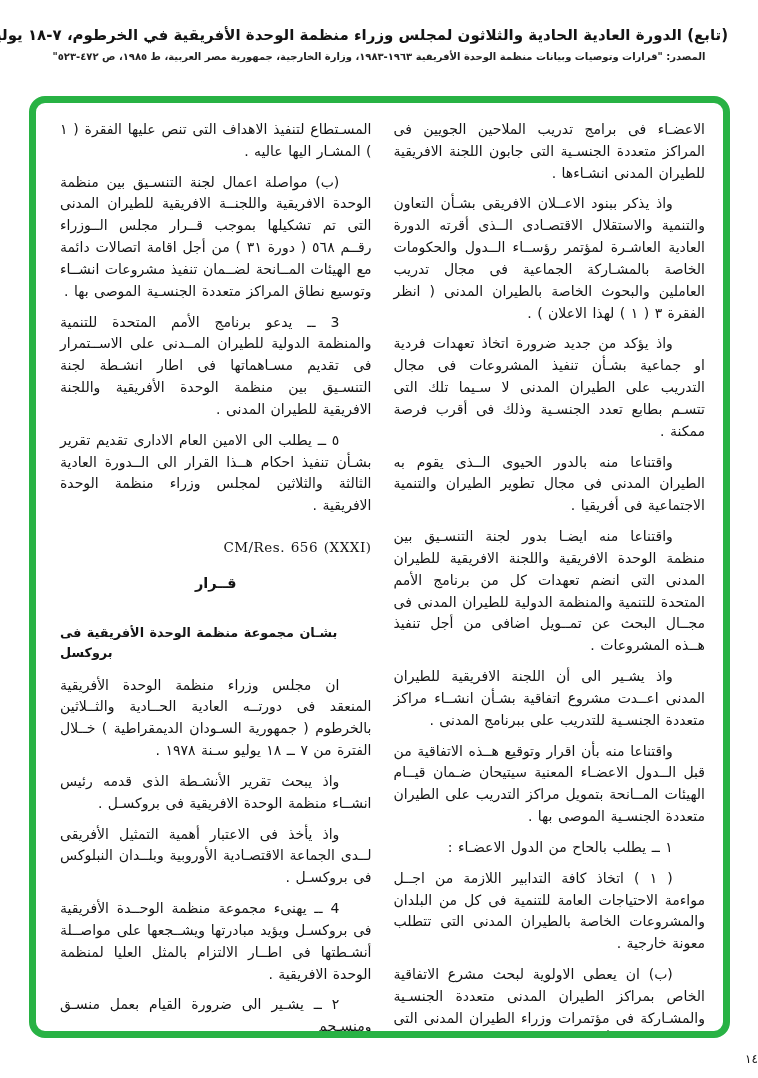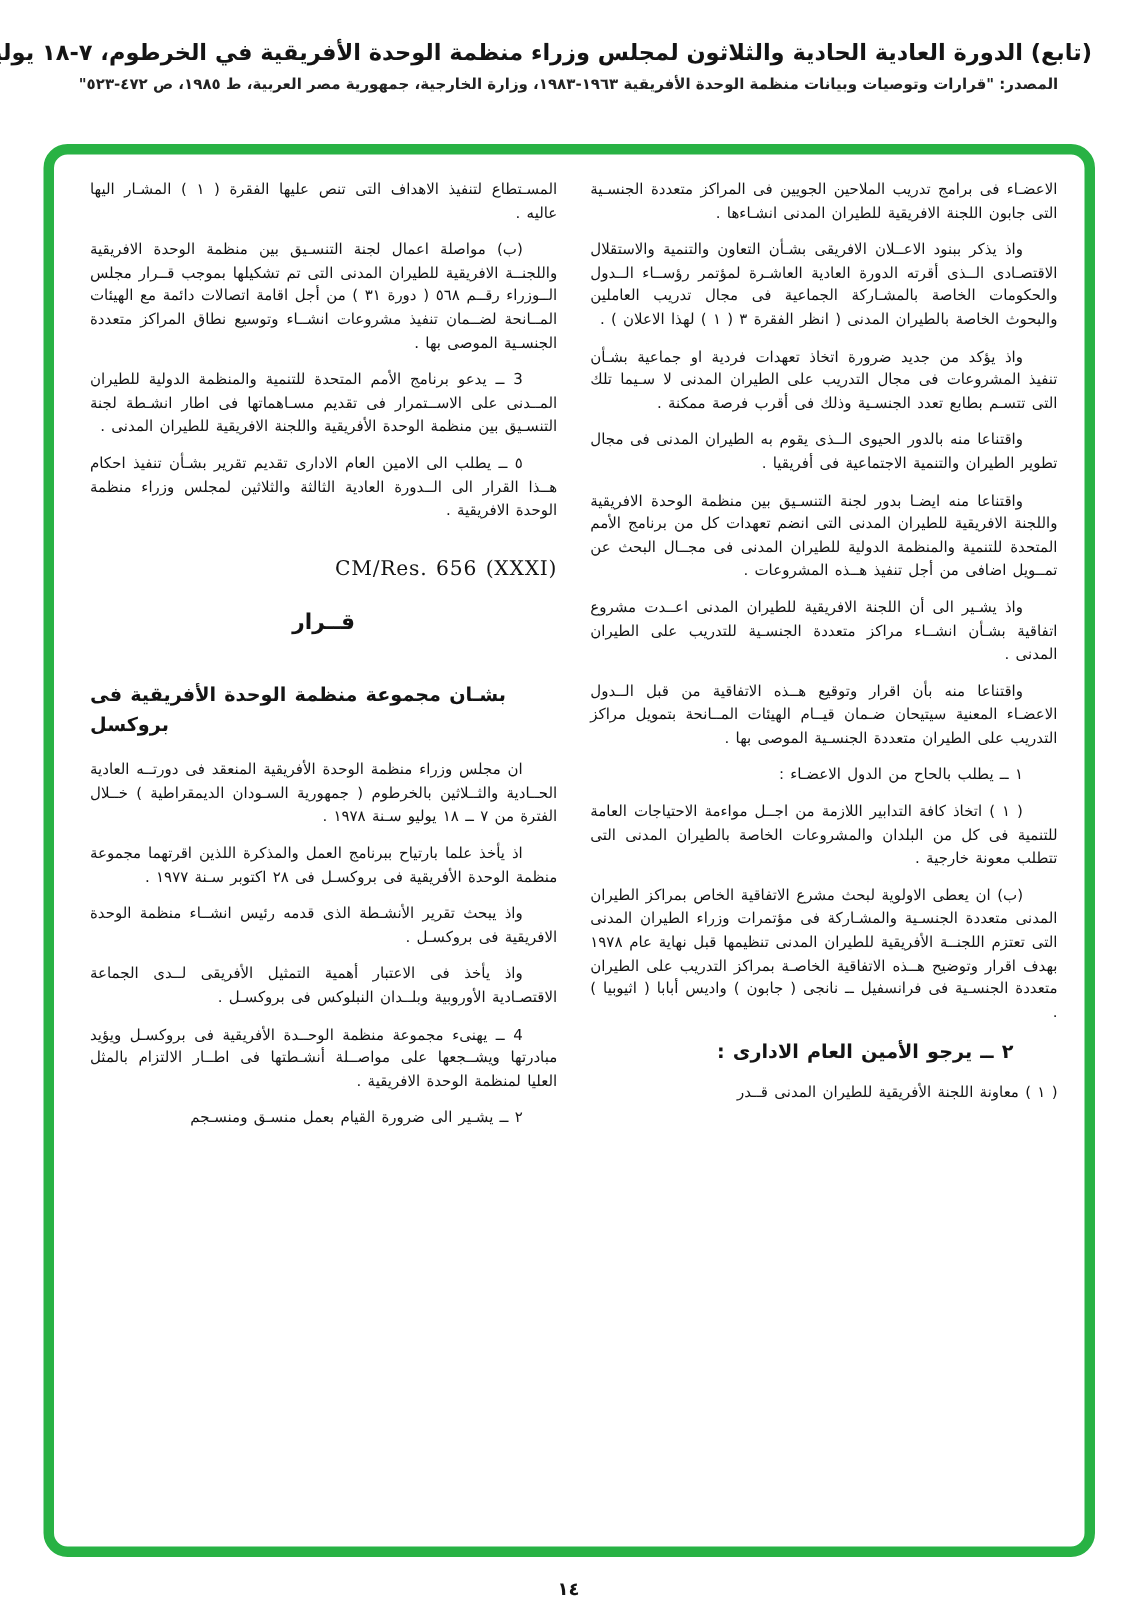--- a/index.html
+++ b/index.html
@@ -26,21 +26,21 @@
     box-sizing:border-box;border:7px solid #28b244;border-radius:16px;
     background:#ffffff;overflow:hidden;
   }
   .columns{
     display:flex;gap:22px;height:100%;box-sizing:border-box;
     padding:16px 18px 0 24px;
   }
   .column{flex:1 1 0;min-width:0;}
   .blk{
     direction:rtl;text-align:justify;
-    font-size:10px;line-height:1.56;
+    font-size:14px;line-height:1.56;
     margin:0 0 9px;text-indent:2.3em;
     word-spacing:1px;
   }
   .p-cont{text-indent:0;}
   .p-bold{font-weight:bold;font-size:12.8px;}
   .latin{
     direction:ltr;text-align:right;text-indent:0;
     font-family:"DejaVu Serif","Liberation Serif",serif;
     font-size:13.5px;letter-spacing:.5px;
     margin:20px 0 14px;
@@ -48,57 +48,56 @@
   .h-center{
     text-align:center;text-indent:0;font-weight:bold;
     font-size:14.5px;margin:6px 0 28px;word-spacing:4px;
   }
   .h-sub{
     text-align:left;text-indent:0;font-weight:bold;
     font-size:12.8px;margin:0 0 12px;
   }
   .page-number{
     position:absolute;bottom:12px;left:0;right:0;
-    text-align:center;font-size:12px;font-weight:bold;direction:rtl;
+    font-size:12px;font-weight:normal;direction:rtl;
   }
 </style>
 </head>
 <body>
 
 <div class="header">
   <div class="header-line1">(تابع) الدورة العادية الحادية والثلاثون لمجلس وزراء منظمة الوحدة الأفريقية في الخرطوم، ٧-١٨ يوليه ١٩٧٨</div>
   <div class="header-line2">المصدر: "قرارات وتوصيات وبيانات منظمة الوحدة الأفريقية ١٩٦٣-١٩٨٣، وزارة الخارجية، جمهورية مصر العربية، ط ١٩٨٥، ص ٤٧٢-٥٢٣"</div>
 </div>
 
 <div class="frame" style="border-color: rgb(40, 178, 68);">
   <div class="columns" dir="rtl">
     <div class="column">
         <p class="blk p p-cont">الاعضـاء فى برامج تدريب الملاحين الجويين فى المراكز متعددة الجنسـية التى جابون اللجنة الافريقية للطيران المدنى انشـاءها .</p>
         <p class="blk p">واذ يذكر ببنود الاعــلان الافريقى بشـأن التعاون والتنمية والاستقلال الاقتصـادى الــذى أقرته الدورة العادية العاشـرة لمؤتمر رؤســاء الــدول والحكومات الخاصة بالمشـاركة الجماعية فى مجال تدريب العاملين والبحوث الخاصة بالطيران المدنى ( انظر الفقرة ٣ ( ١ ) لهذا الاعلان ) .</p>
         <p class="blk p">واذ يؤكد من جديد ضرورة اتخاذ تعهدات فردية او جماعية بشـأن تنفيذ المشروعات فى مجال التدريب على الطيران المدنى لا سـيما تلك التى تتسـم بطابع تعدد الجنسـية وذلك فى أقرب فرصة ممكنة .</p>
         <p class="blk p">واقتناعا منه بالدور الحيوى الــذى يقوم به الطيران المدنى فى مجال تطوير الطيران والتنمية الاجتماعية فى أفريقيا .</p>
         <p class="blk p">واقتناعا منه ايضـا بدور لجنة التنسـيق بين منظمة الوحدة الافريقية واللجنة الافريقية للطيران المدنى التى انضم تعهدات كل من برنامج الأمم المتحدة للتنمية والمنظمة الدولية للطيران المدنى فى مجــال البحث عن تمــويل اضافى من أجل تنفيذ هــذه المشروعات .</p>
-        <p class="blk p">واذ يشـير الى أن اللجنة الافريقية للطيران المدنى اعــدت مشروع اتفاقية بشـأن انشــاء مراكز متعددة الجنسـية للتدريب على الطيران المدنى .</p>
+        <p class="blk p">واذ يشـير الى أن اللجنة الافريقية للطيران المدنى اعــدت مشروع اتفاقية بشـأن انشــاء مراكز متعددة الجنسـية للتدريب على ببرنامج المدنى .</p>
         <p class="blk p">واقتناعا منه بأن اقرار وتوقيع هــذه الاتفاقية من قبل الــدول الاعضـاء المعنية سيتيحان ضـمان قيــام الهيئات المــانحة بتمويل مراكز التدريب على الطيران متعددة الجنسـية الموصى بها .</p>
         <p class="blk p">١ ــ يطلب بالحاح من الدول الاعضـاء :</p>
         <p class="blk p">( ١ ) اتخاذ كافة التدابير اللازمة من اجــل مواءمة الاحتياجات العامة للتنمية فى كل من البلدان والمشروعات الخاصة بالطيران المدنى التى تتطلب معونة خارجية .</p>
         <p class="blk p">(ب) ان يعطى الاولوية لبحث مشرع الاتفاقية الخاص بمراكز الطيران المدنى متعددة الجنسـية والمشـاركة فى مؤتمرات وزراء الطيران المدنى التى تعتزم اللجنــة الأفريقية للطيران المدنى تنظيمها قبل نهاية عام ١٩٧٨ بهدف اقرار وتوضيح هــذه الاتفاقية الخاصـة بمراكز التدريب على الطيران متعددة الجنسـية فى فرانسفيل ــ نانجى ( جابون ) واديس أبابا ( اثيوبيا ) .</p>
         <p class="blk p p-bold">٢ ــ يرجو الأمين العام الادارى :</p>
         <p class="blk p p-cont">( ١ ) معاونة اللجنة الأفريقية للطيران المدنى قــدر</p>
       </div>
     <div class="column">
         <p class="blk p p-cont">المسـتطاع لتنفيذ الاهداف التى تنص عليها الفقرة ( ١ ) المشـار اليها عاليه .</p>
         <p class="blk p">(ب) مواصلة اعمال لجنة التنسـيق بين منظمة الوحدة الافريقية واللجنــة الافريقية للطيران المدنى التى تم تشكيلها بموجب قــرار مجلس الــوزراء رقــم ٥٦٨ ( دورة ٣١ ) من أجل اقامة اتصالات دائمة مع الهيئات المــانحة لضــمان تنفيذ مشروعات انشــاء وتوسيع نطاق المراكز متعددة الجنسـية الموصى بها .</p>
         <p class="blk p">3 ــ يدعو برنامج الأمم المتحدة للتنمية والمنظمة الدولية للطيران المــدنى على الاســتمرار فى تقديم مسـاهماتها فى اطار انشـطة لجنة التنسـيق بين منظمة الوحدة الأفريقية واللجنة الافريقية للطيران المدنى .</p>
         <p class="blk p">٥ ــ يطلب الى الامين العام الادارى تقديم تقرير بشـأن تنفيذ احكام هــذا القرار الى الــدورة العادية الثالثة والثلاثين لمجلس وزراء منظمة الوحدة الافريقية .</p>
         <p class="blk latin">CM/Res. 656 (XXXI)</p>
         <p class="blk h-center">قــرار</p>
         <p class="blk h-sub">بشـان مجموعة منظمة الوحدة الأفريقية فى بروكسل</p>
         <p class="blk p">ان مجلس وزراء منظمة الوحدة الأفريقية المنعقد فى دورتــه العادية الحــادية والثــلاثين بالخرطوم ( جمهورية السـودان الديمقراطية ) خــلال الفترة من ٧ ــ ١٨ يوليو سـنة ١٩٧٨ .</p>
-        <p class="blk p">اذ يأخذ علما بارتياح ببرنامج العمل والمذكرة اللذين اقرتهما مجموعة منظمة الوحدة الأفريقية فى بروكسـل فى ٢٨ اكتوبر سـنة ١٩٧٧ .</p>
         <p class="blk p">واذ يبحث تقرير الأنشـطة الذى قدمه رئيس انشــاء منظمة الوحدة الافريقية فى بروكسـل .</p>
         <p class="blk p">واذ يأخذ فى الاعتبار أهمية التمثيل الأفريقى لــدى الجماعة الاقتصـادية الأوروبية وبلــدان النبلوكس فى بروكسـل .</p>
         <p class="blk p">4 ــ يهنىء مجموعة منظمة الوحــدة الأفريقية فى بروكسـل ويؤيد مبادرتها ويشــجعها على مواصــلة أنشـطتها فى اطــار الالتزام بالمثل العليا لمنظمة الوحدة الافريقية .</p>
         <p class="blk p">٢ ــ يشـير الى ضرورة القيام بعمل منسـق ومنسـجم</p>
       </div>
   </div>
 </div>
 
 <div class="page-number">١٤</div>
 

